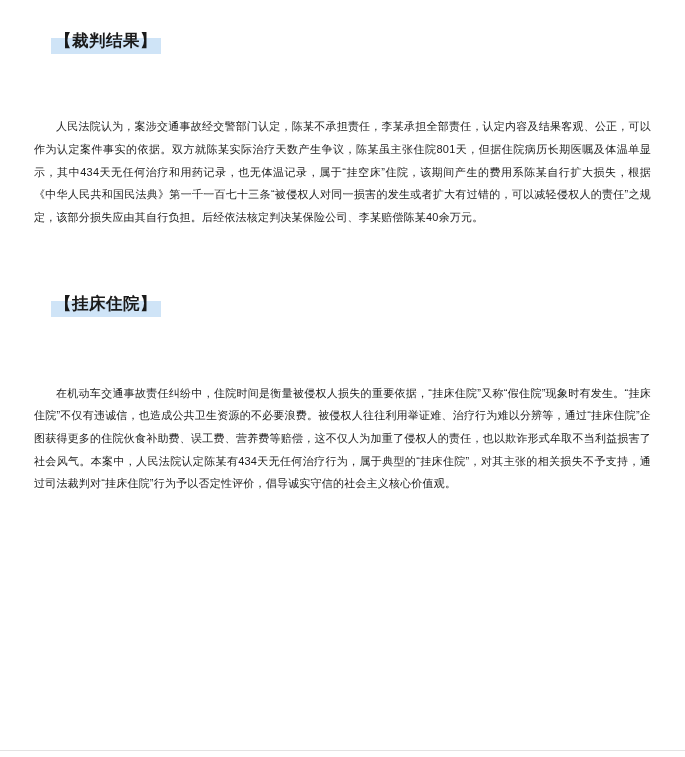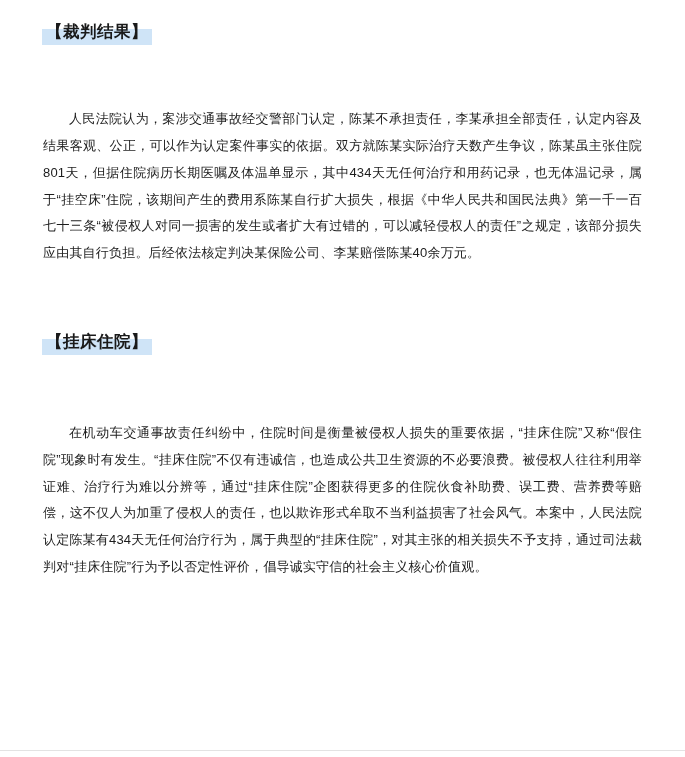--- a/index.html
+++ b/index.html
@@ -17,42 +17,42 @@
   .page {
     position: relative;
     width: 685px;
     height: 757px;
     box-sizing: border-box;
     padding: 0 34px;
     background: #ffffff;
   }
   .section-heading {
     display: inline-block;
-    margin: 8px;
+    margin: 17px;
     font-size: 16.5px;
     font-weight: 700;
     color: #1a1a1a;
     letter-spacing: 0.5px;
     padding: 2px 4px 3px 4px;
     background: linear-gradient(to bottom,
                 rgba(255,255,255,0) 0%,
                 rgba(255,255,255,0) 42%,
                 #cfe4f7 42%,
                 #cfe4f7 100%);
     line-height: 1.35;
   }
   .heading-wrap {
     padding-top: 10px;
   }
   .heading-wrap.second {
     padding-top: 0;
   }
   .body-par {
-    margin: 9px;
-    font-size: 13px;
+    margin: 0;
+    font-size: 11px;
     line-height: 2.06;
     color: #1c1c1c;
     text-align: justify;
     text-justify: inter-ideograph;
     text-indent: 2em;
     letter-spacing: 0.2px;
   }
   .spacer-a { height: 44px; }
   .spacer-b { height: 44px; }
   .spacer-c { height: 48px; }

